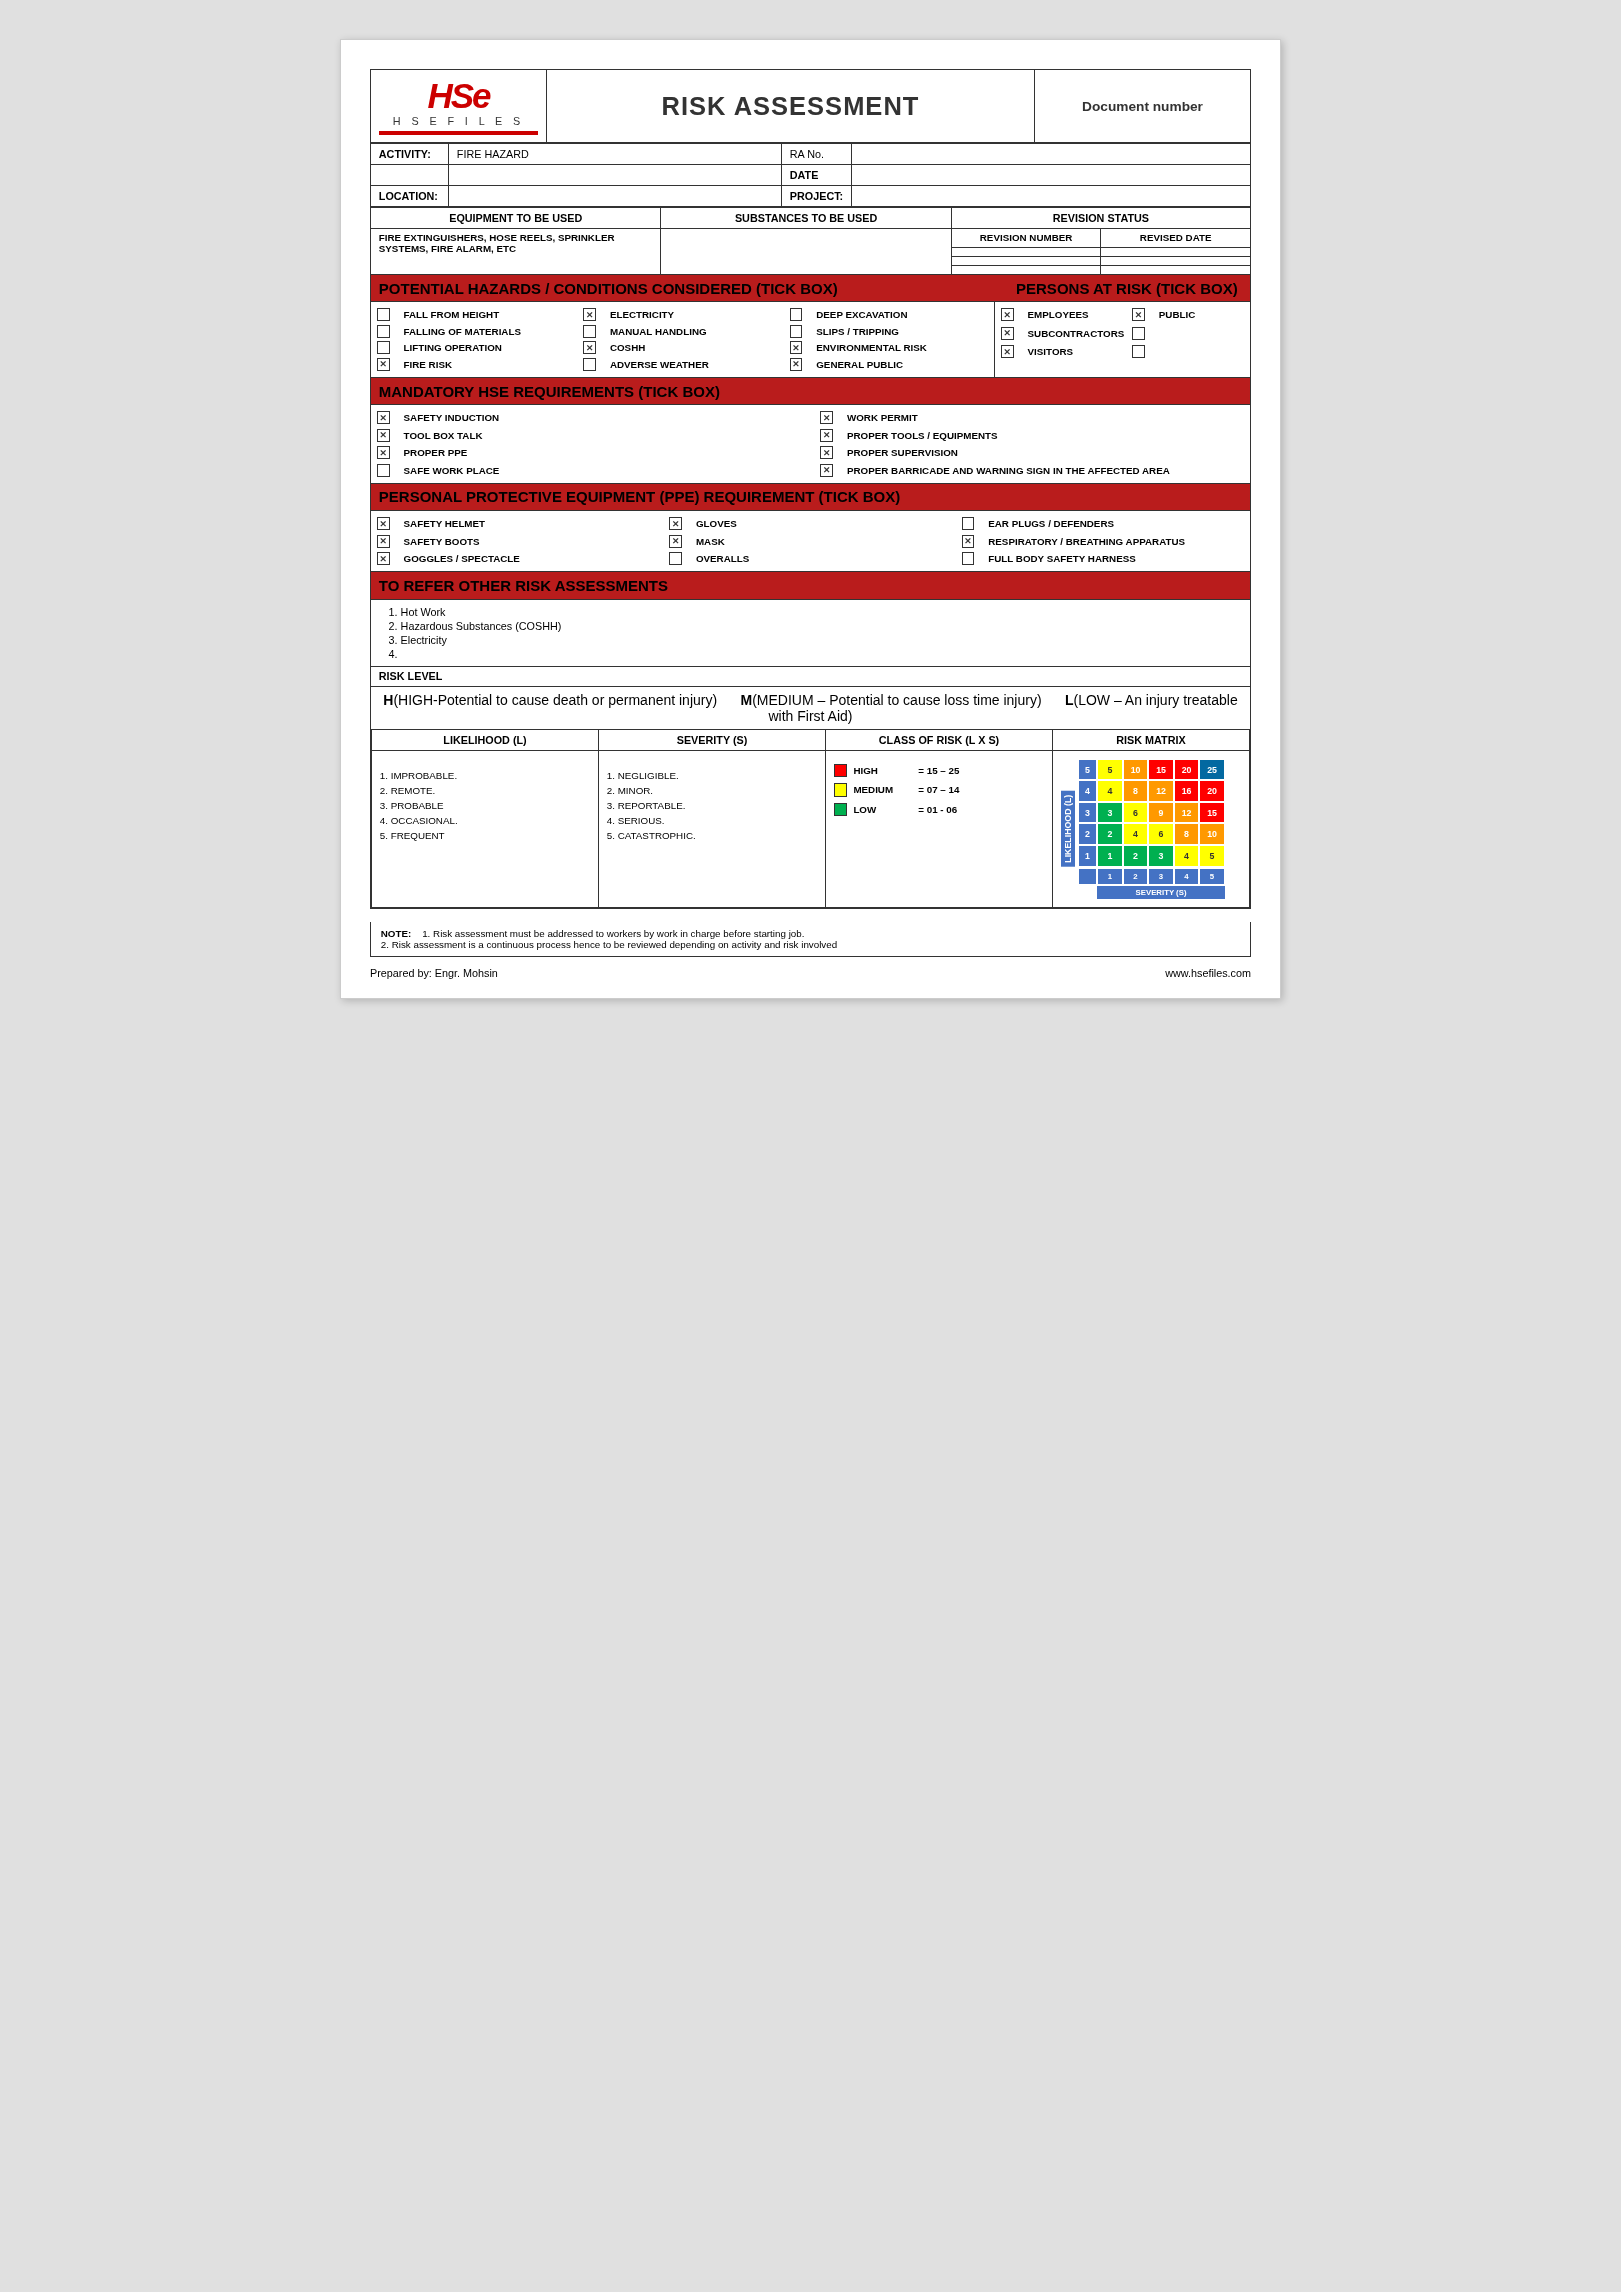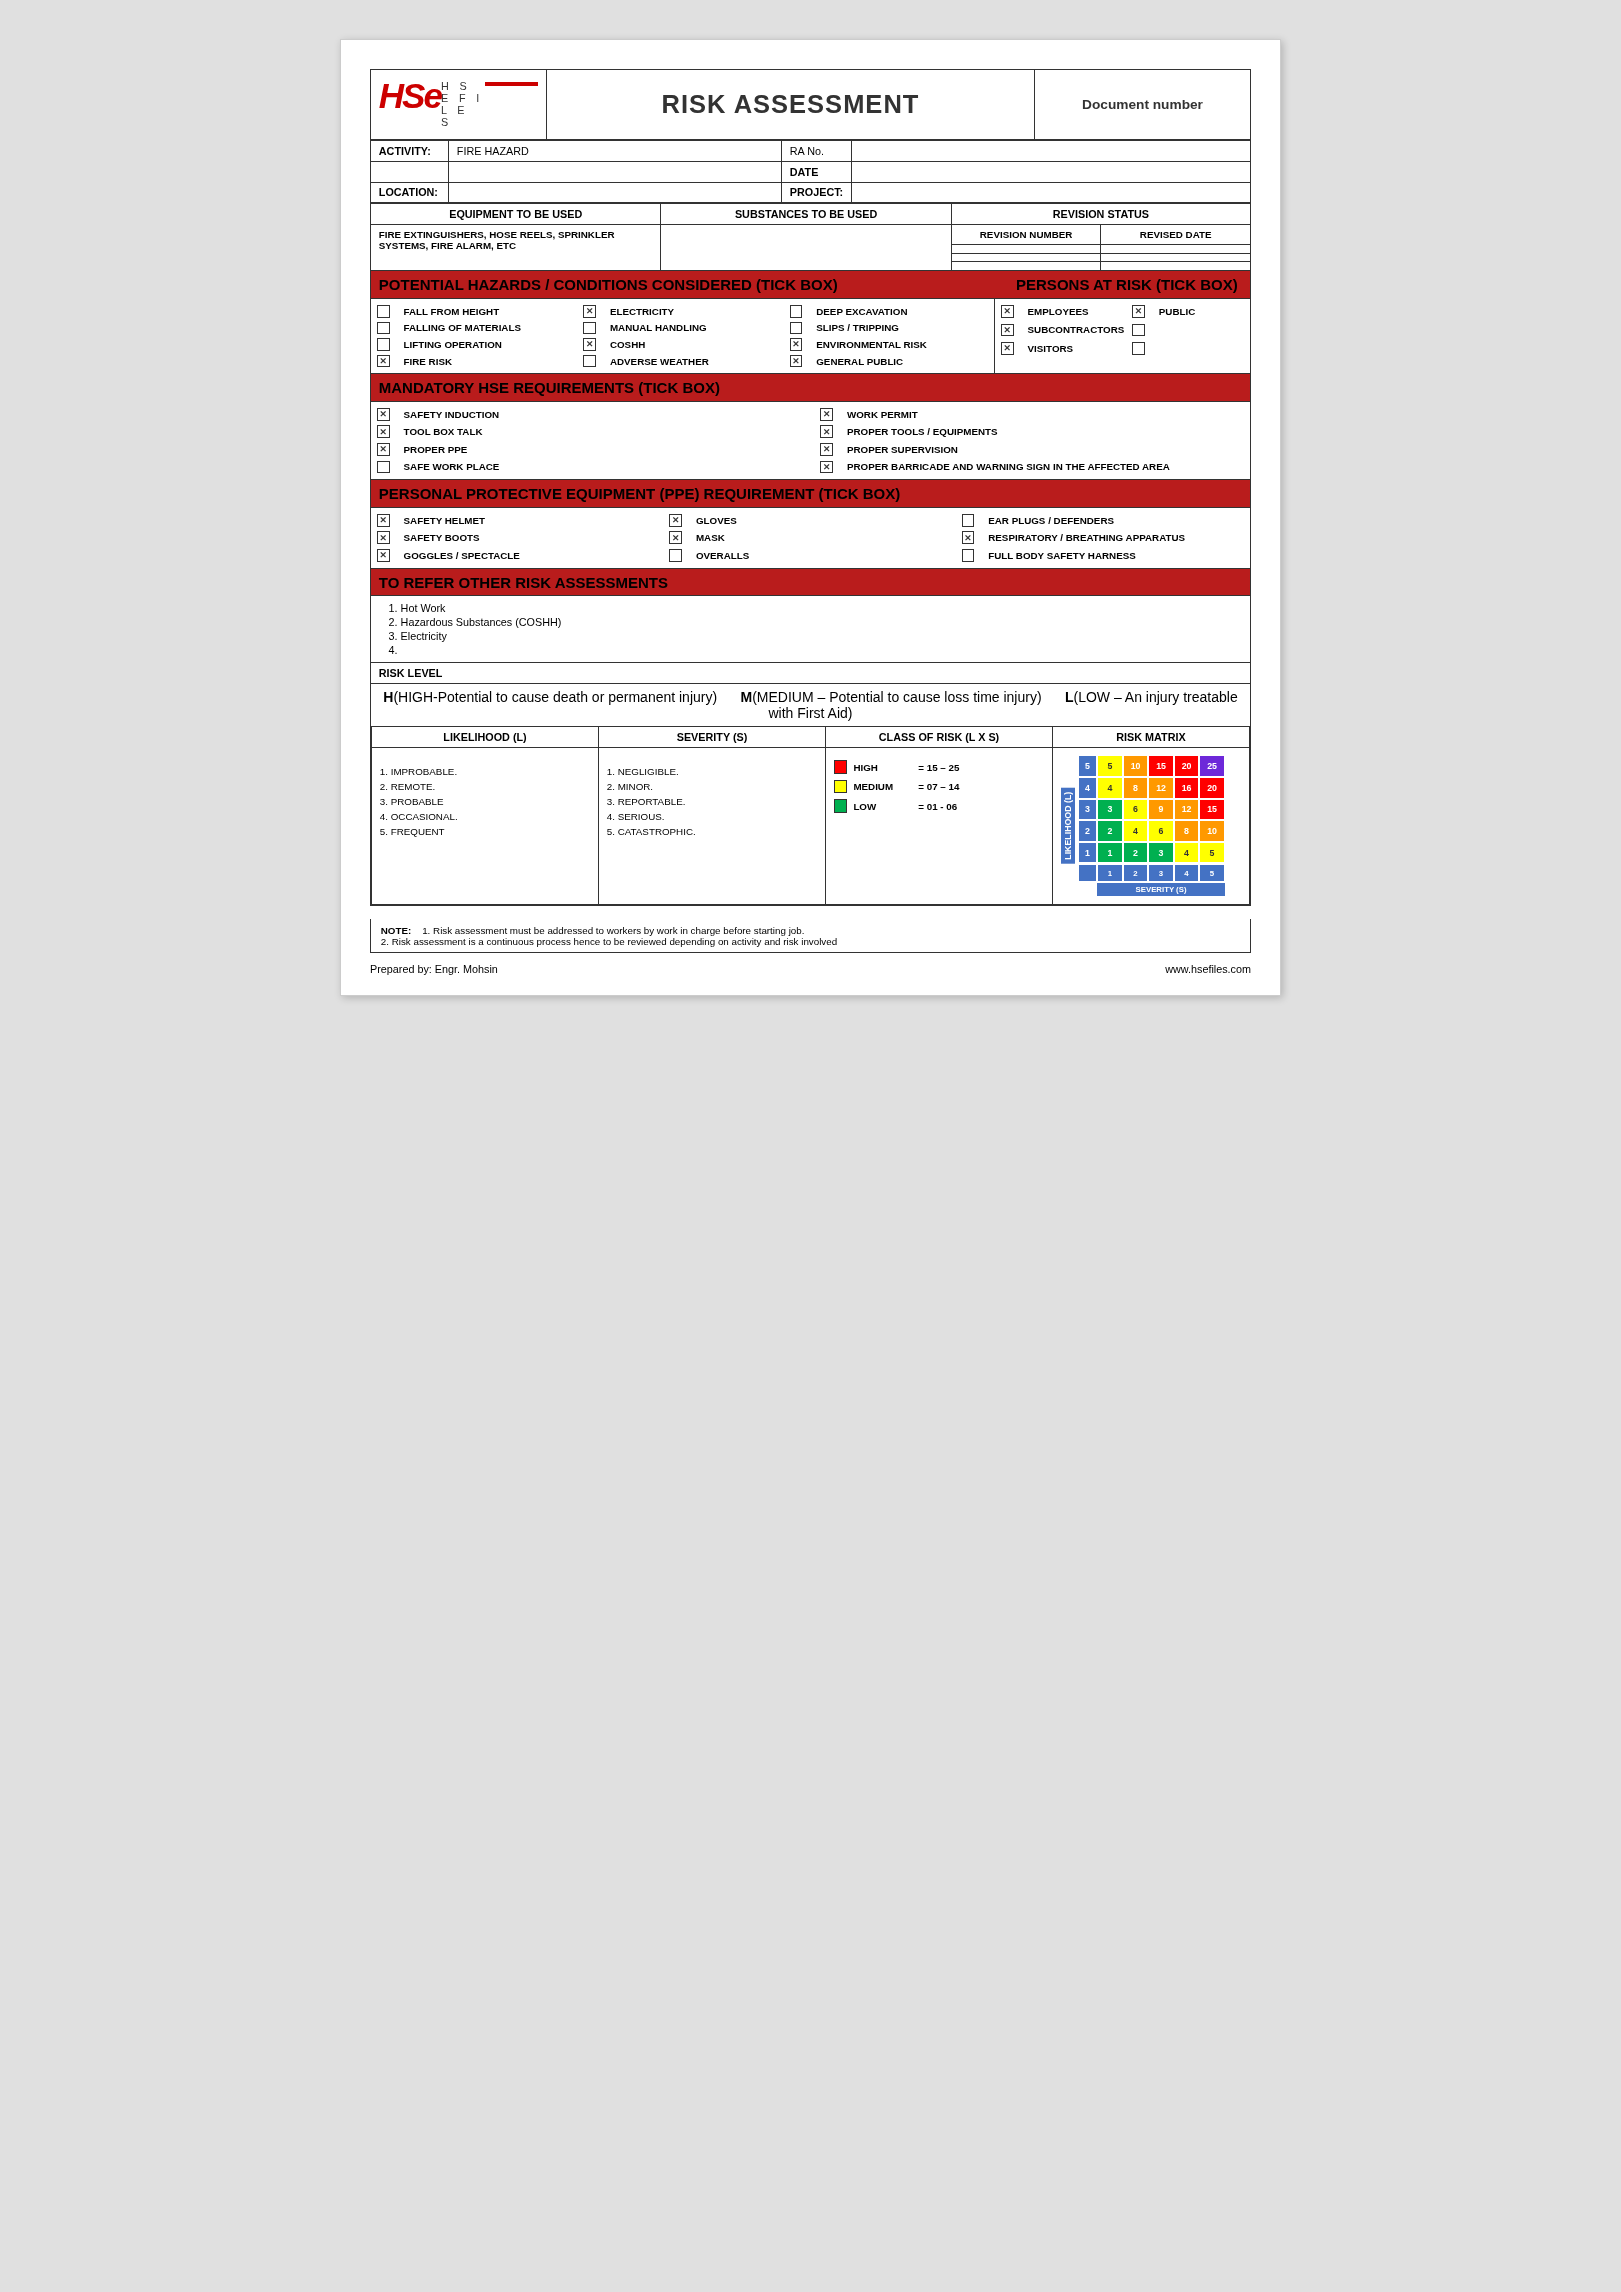--- a/index.html
+++ b/index.html
@@ -24,22 +24,22 @@
     .header {
       display: flex;
       border: 1.5px solid #333;
       margin-bottom: 0;
     }
     .header-logo {
       width: 176px;
       min-height: 69px;
       border-right: 1.5px solid #333;
       display: flex;
-      flex-direction: row;
-      align-items: flex-start;
+      flex-direction: column;
+      align-items: center;
       justify-content: center;
       padding: 7.8px;
     }
     .logo-text-top {
       font-size: 35px;
       font-weight: 900;
       color: #cc0000;
       letter-spacing: -2px;
       line-height: 1;
       font-style: italic;
@@ -653,21 +653,21 @@
         <div class="col-header">RISK MATRIX</div>
         <div class="matrix-wrapper">
           <div class="matrix-label-y">LIKELIHOOD (L)</div>
           <div class="matrix-grid-wrapper" id="matrix-grid-wrapper">
               <div class="matrix-row">
                 <div style="width: 19.6px; height: 21.6px; display: flex; align-items: center; justify-content: center; font-size: 8.8px; font-weight: 700; background: rgb(68, 114, 196); color: rgb(255, 255, 255); border: 0.5px solid rgb(255, 255, 255);">5</div>
                 <div class="matrix-cell" style="background: rgb(255, 255, 0); color: rgb(51, 51, 51);">5</div>
                 <div class="matrix-cell" style="background: rgb(255, 153, 0); color: rgb(255, 255, 255);">10</div>
                 <div class="matrix-cell" style="background: rgb(255, 0, 0); color: rgb(255, 255, 255);">15</div>
                 <div class="matrix-cell" style="background: rgb(255, 0, 0); color: rgb(255, 255, 255);">20</div>
-                <div class="matrix-cell" style="background: #6d28d9; color: rgb(255, 255, 255);">25</div>
+                <div class="matrix-cell" style="background: #0369a1; color: rgb(255, 255, 255);">25</div>
               </div>
               <div class="matrix-row">
                 <div style="width: 19.6px; height: 21.6px; display: flex; align-items: center; justify-content: center; font-size: 8.8px; font-weight: 700; background: rgb(68, 114, 196); color: rgb(255, 255, 255); border: 0.5px solid rgb(255, 255, 255);">4</div>
                 <div class="matrix-cell" style="background: rgb(255, 255, 0); color: rgb(51, 51, 51);">4</div>
                 <div class="matrix-cell" style="background: rgb(255, 153, 0); color: rgb(255, 255, 255);">8</div>
                 <div class="matrix-cell" style="background: rgb(255, 153, 0); color: rgb(255, 255, 255);">12</div>
                 <div class="matrix-cell" style="background: rgb(255, 0, 0); color: rgb(255, 255, 255);">16</div>
                 <div class="matrix-cell" style="background: rgb(255, 0, 0); color: rgb(255, 255, 255);">20</div>
               </div>
               <div class="matrix-row">

